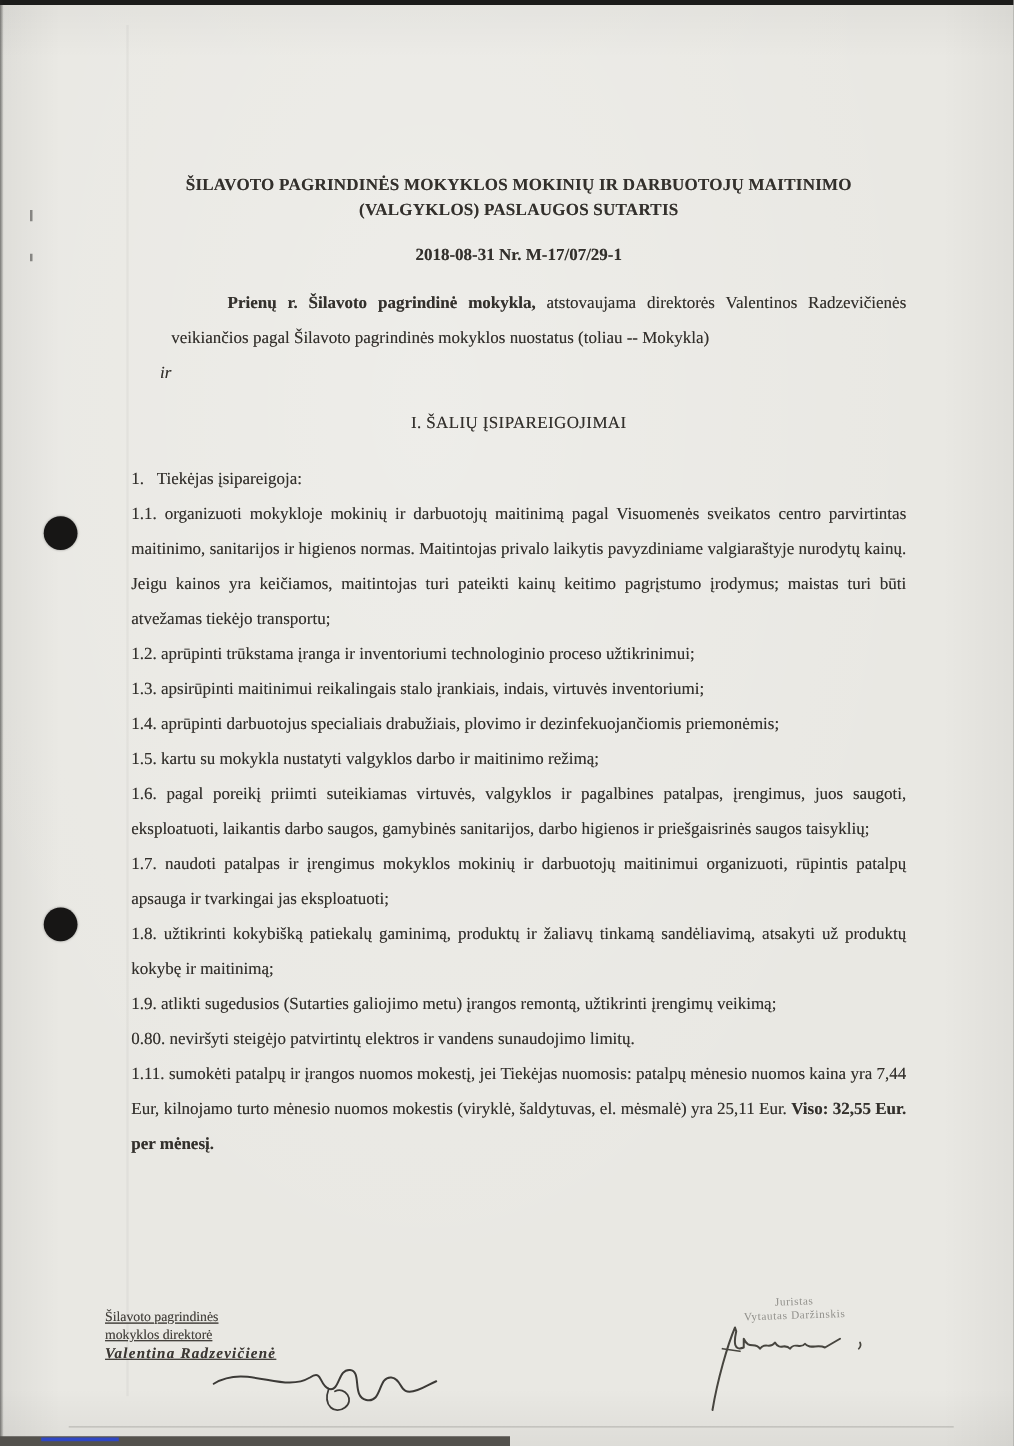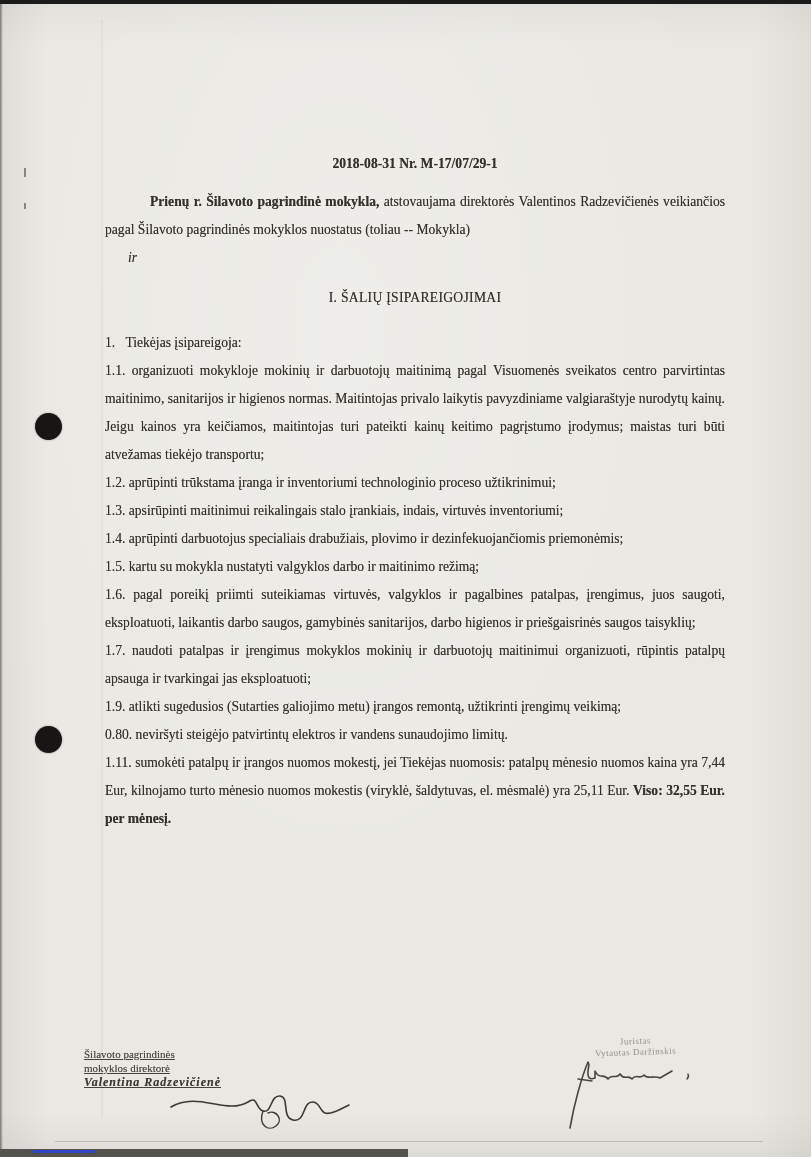--- a/index.html
+++ b/index.html
@@ -34,21 +34,21 @@
     text-shadow:0 0 0.5px rgba(51,48,44,0.55);
   }
   .title{
     margin:0 auto;width:600px;
     font-size:13.6px;font-weight:bold;line-height:20px;
     text-align:center;letter-spacing:0.2px;
   }
   .docnum{margin:18px 0 0 0;text-align:center;font-weight:bold;line-height:16px;}
   .para{margin:0;text-align:justify;text-align-last:left;}
   .p-first{margin-top:16px;}
-  .indent{text-indent:45px;}
+  .indent{text-indent:45px;margin-left:32px;}
   .conj{margin:0;text-indent:23px;font-style:italic;}
   .sec-heading{margin:17px 0 0 0;text-align:center;font-weight:normal;font-size:13.6px;line-height:18px;letter-spacing:0.3px;}
   .lead{margin:22px 0 0 0;}
   .clause{margin:0;text-align:justify;text-align-last:left;}
   b,.bold{font-weight:bold;}
 
   .sig-block-left{
     position:absolute;left:84px;top:1047px;width:205px;
     text-align:left;font-size:11px;line-height:14px;color:#45423d;
     text-shadow:0 0 0.5px rgba(69,66,61,0.5);
@@ -71,35 +71,37 @@
 
   <div class="edge-top"></div>
   <div class="edge-left"></div>
   <div class="crease"></div>
   <div class="edge-dash" style="top:168px;height:9px;"></div>
   <div class="edge-dash" style="top:203px;height:6px;"></div>
   <div class="hole hole1"></div>
   <div class="hole hole2"></div>
 
   <div class="doc">
+    <h1 class="title">ŠILAVOTO PAGRINDINĖS MOKYKLOS MOKINIŲ IR DARBUOTOJŲ MAITINIMO (VALGYKLOS) PASLAUGOS SUTARTIS</h1>
     <p class="docnum">2018-08-31 Nr. M-17/07/29-1</p>
 
     <p class="para indent p-first"><b>Prienų r. Šilavoto pagrindinė mokykla,</b><span> atstovaujama direktorės Valentinos Radzevičienės veikiančios pagal Šilavoto pagrindinės mokyklos nuostatus (toliau -- Mokykla)</span></p>
     <p class="conj">ir</p>
 
     <h2 class="sec-heading">I. ŠALIŲ ĮSIPAREIGOJIMAI</h2>
 
     <p class="lead">1.&nbsp;&nbsp;&nbsp;Tiekėjas įsipareigoja:</p>
     <p class="clause">1.1. organizuoti mokykloje mokinių ir darbuotojų maitinimą pagal Visuomenės sveikatos centro parvirtintas maitinimo, sanitarijos ir higienos normas. Maitintojas privalo laikytis pavyzdiniame valgiaraštyje nurodytų kainų. Jeigu kainos yra keičiamos, maitintojas turi pateikti kainų keitimo pagrįstumo įrodymus; maistas turi būti atvežamas tiekėjo transportu;</p>
     <p class="clause">1.2. aprūpinti trūkstama įranga ir inventoriumi technologinio proceso užtikrinimui;</p>
     <p class="clause">1.3. apsirūpinti maitinimui reikalingais stalo įrankiais, indais, virtuvės inventoriumi;</p>
     <p class="clause">1.4. aprūpinti darbuotojus specialiais drabužiais, plovimo ir dezinfekuojančiomis priemonėmis;</p>
     <p class="clause">1.5. kartu su mokykla nustatyti valgyklos darbo ir maitinimo režimą;</p>
     <p class="clause">1.6. pagal poreikį priimti suteikiamas virtuvės, valgyklos ir pagalbines patalpas, įrengimus, juos saugoti, eksploatuoti, laikantis darbo saugos, gamybinės sanitarijos, darbo higienos ir priešgaisrinės saugos taisyklių;</p>
     <p class="clause">1.7. naudoti patalpas ir įrengimus mokyklos mokinių ir darbuotojų maitinimui organizuoti, rūpintis patalpų apsauga ir tvarkingai jas eksploatuoti;</p>
+    <p class="clause">1.8. užtikrinti kokybišką patiekalų gaminimą, produktų ir žaliavų tinkamą sandėliavimą, atsakyti už produktų kokybę ir maitinimą;</p>
     <p class="clause">1.9. atlikti sugedusios (Sutarties galiojimo metu) įrangos remontą, užtikrinti įrengimų veikimą;</p>
     <p class="clause">0.80. neviršyti steigėjo patvirtintų elektros ir vandens sunaudojimo limitų.</p>
     <p class="clause"><span>1.11. sumokėti patalpų ir įrangos nuomos mokestį, jei Tiekėjas nuomosis: patalpų mėnesio nuomos kaina yra 7,44 Eur, kilnojamo turto mėnesio nuomos mokestis (viryklė, šaldytuvas, el. mėsmalė) yra 25,11 Eur. </span><b>Viso: 32,55 Eur. per mėnesį.</b></p>
   </div>
 
   <div class="sig-block-left">
     <div>Šilavoto pagrindinės</div>
     <div>mokyklos direktorė</div>
     <div class="sig-name">Valentina Radzevičienė</div>
   </div>

